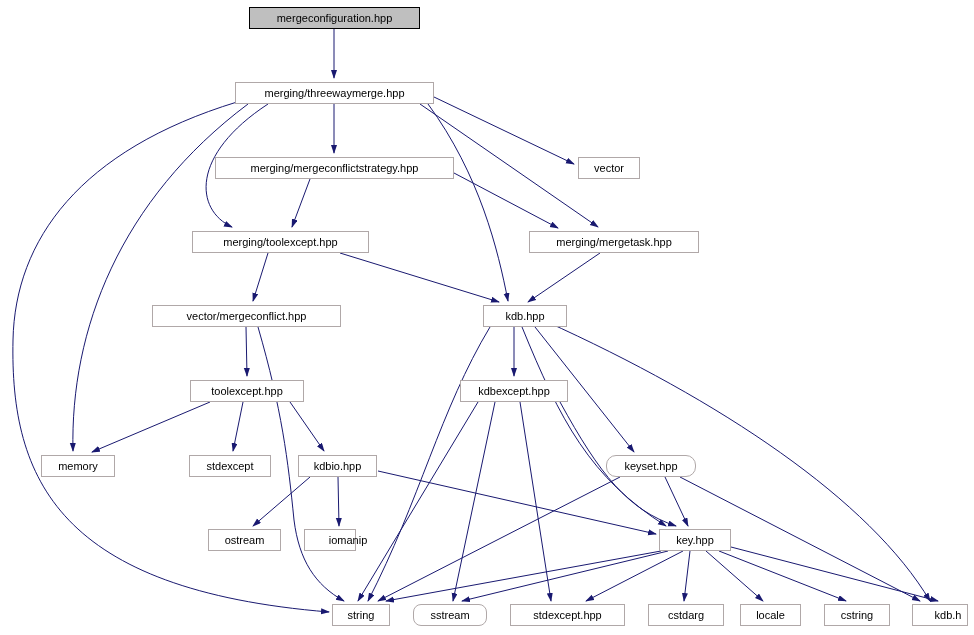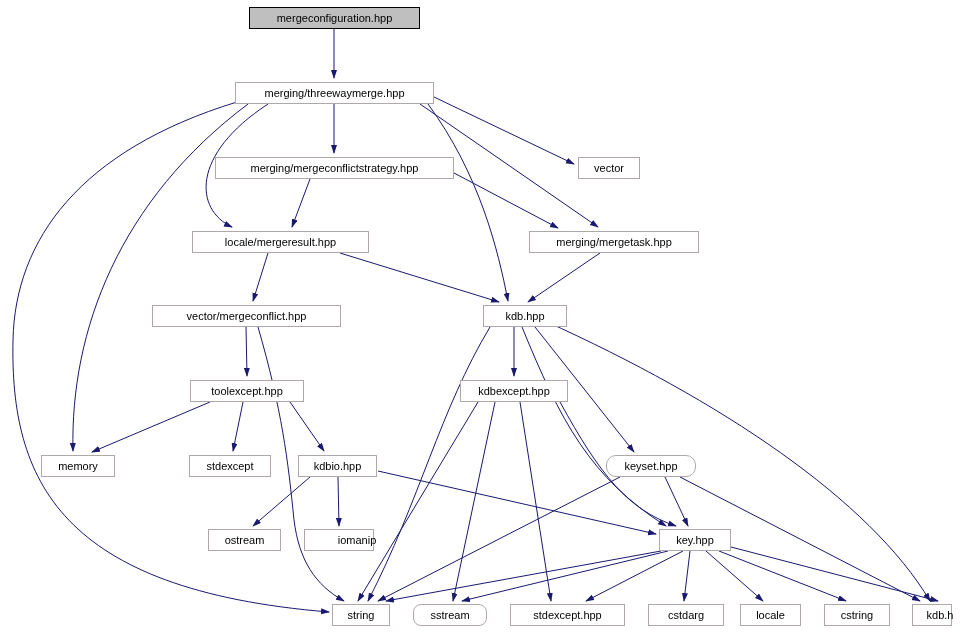--- a/index.html
+++ b/index.html
@@ -106,21 +106,21 @@
       <div class="node" style="left: 235px; top: 82px; width: 199px; height: 22px;">
         <span class="node-label">merging/threewaymerge.hpp</span>
       </div>
       <div class="node" style="left: 215px; top: 157px; width: 239px; height: 22px;">
         <span class="node-label">merging/mergeconflictstrategy.hpp</span>
       </div>
       <div class="node" style="left: 578px; top: 157px; width: 62px; height: 22px;">
         <span class="node-label">vector</span>
       </div>
       <div class="node" style="left: 192px; top: 231px; width: 177px; height: 22px;">
-        <span class="node-label">locale/mergeresult.hpp</span>
+        <span class="node-label">merging/toolexcept.hpp</span>
       </div>
       <div class="node" style="left: 529px; top: 231px; width: 170px; height: 22px;">
         <span class="node-label">merging/mergetask.hpp</span>
       </div>
       <div class="node" style="left: 152px; top: 305px; width: 189px; height: 22px;">
         <span class="node-label">vector/mergeconflict.hpp</span>
       </div>
       <div class="node" style="left: 483px; top: 305px; width: 84px; height: 22px;">
         <span class="node-label">kdb.hpp</span>
       </div>
@@ -138,21 +138,21 @@
       </div>
       <div class="node" style="left: 298px; top: 455px; width: 79px; height: 22px;">
         <span class="node-label">kdbio.hpp</span>
       </div>
       <div class="node" style="left: 606px; top: 455px; width: 90px; height: 22px; border-radius: 10px;">
         <span class="node-label">keyset.hpp</span>
       </div>
       <div class="node" style="left: 208px; top: 529px; width: 73px; height: 22px;">
         <span class="node-label">ostream</span>
       </div>
-      <div class="node" style="left: 304px; top: 529px; width: 70px; height: 22px; padding-left: 36px;">
+      <div class="node" style="left: 304px; top: 529px; width: 52px; height: 22px; padding-left: 36px;">
         <span class="node-label">iomanip</span>
       </div>
       <div class="node" style="left: 659px; top: 529px; width: 72px; height: 22px;">
         <span class="node-label">key.hpp</span>
       </div>
       <div class="node" style="left: 332px; top: 604px; width: 58px; height: 22px;">
         <span class="node-label">string</span>
       </div>
       <div class="node" style="left: 413px; top: 604px; width: 74px; height: 22px; border-radius: 8px;">
         <span class="node-label">sstream</span>
@@ -162,17 +162,17 @@
       </div>
       <div class="node" style="left: 648px; top: 604px; width: 76px; height: 22px;">
         <span class="node-label">cstdarg</span>
       </div>
       <div class="node" style="left: 740px; top: 604px; width: 61px; height: 22px;">
         <span class="node-label">locale</span>
       </div>
       <div class="node" style="left: 824px; top: 604px; width: 66px; height: 22px;">
         <span class="node-label">cstring</span>
       </div>
-      <div class="node" style="left: 912px; top: 604px; width: 40px; height: 22px; padding-left: 16px;">
+      <div class="node" style="left: 912px; top: 604px; width: 56px; height: 22px; padding-left: 16px;">
         <span class="node-label">kdb.h</span>
       </div>
     </div>
 </div>
 
 </body></html>

